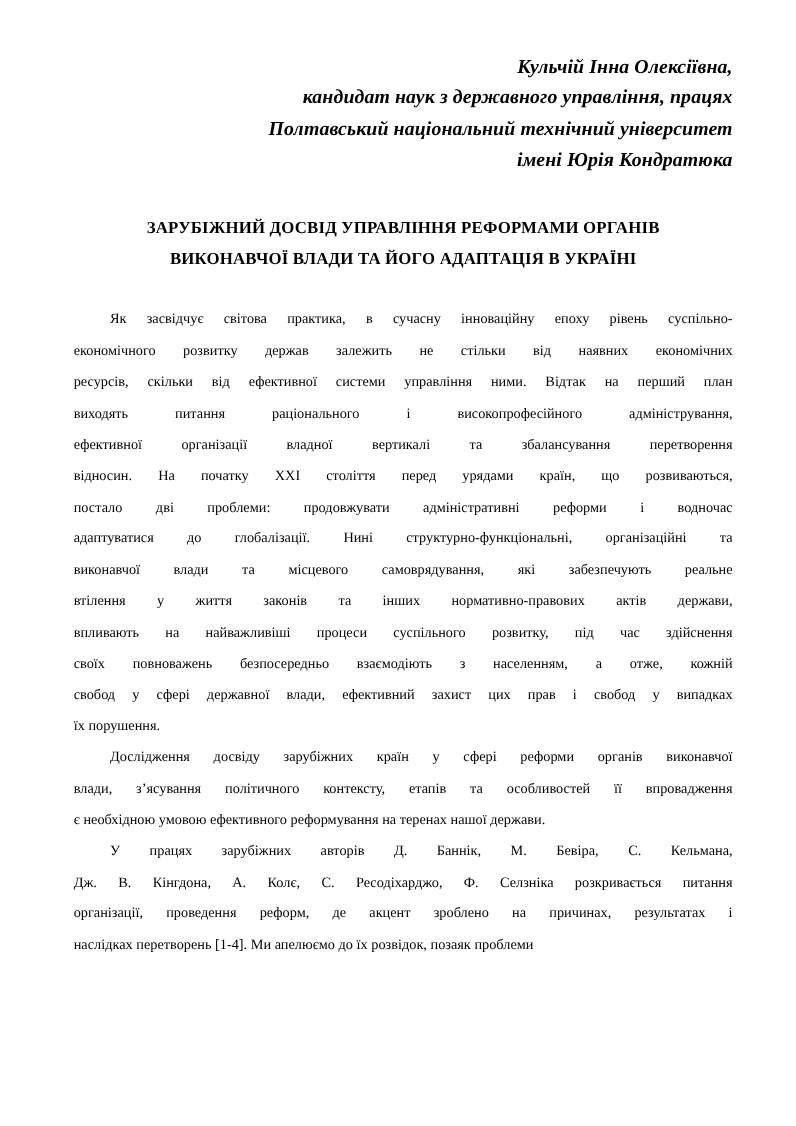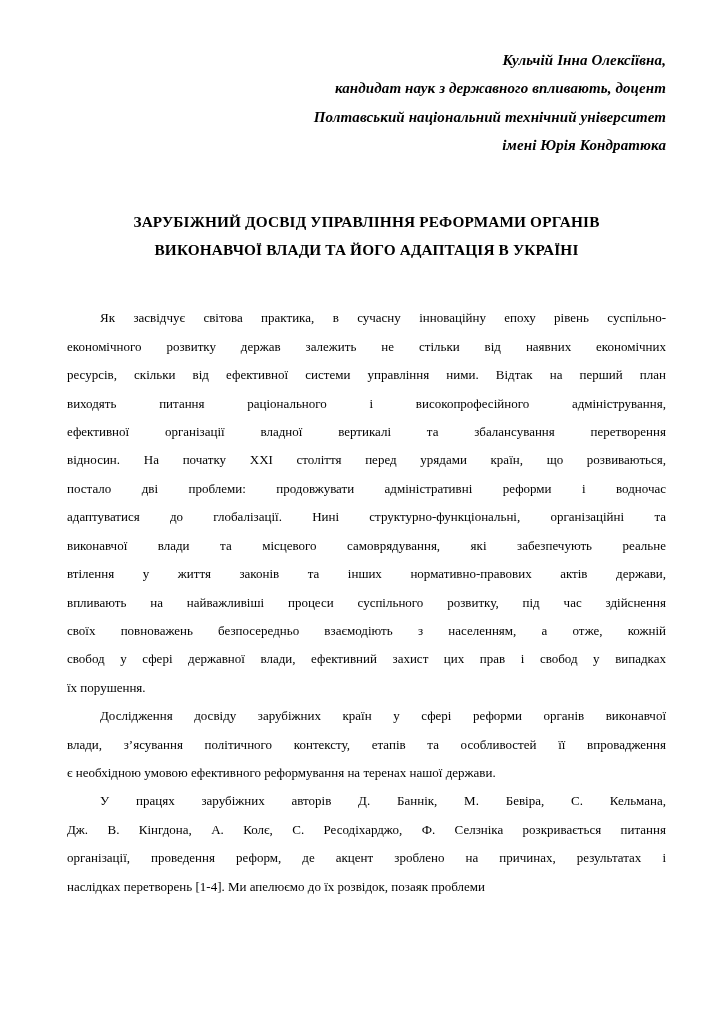--- a/index.html
+++ b/index.html
@@ -29,33 +29,33 @@
     width: 599px;
   }
 
   
   .author-block {
     margin: 0;
     padding-top: 46px;
     text-align: right;
     font-style: italic;
     font-weight: bold;
-    font-size: 15px;
+    font-size: 18px;
     line-height: 28.4px;
     letter-spacing: 0.1px;
     padding-right: 0px;
   }
   .author-line {
     display: block;
     white-space: nowrap;
   }
 
   
   .doc-title {
-    margin: 18px;
+    margin: 4px;
     padding-top: 30px;
     text-align: center;
     font-weight: bold;
     font-size: 15.3px;
     line-height: 28.4px;
     text-transform: none;
   }
   .title-line {
     display: block;
     white-space: nowrap;
@@ -89,21 +89,21 @@
   }
 </style>
 </head>
 <body>
 
 <div class="page">
   <div class="content">
 
     <div class="author-block">
       <span class="author-line">Кульчій Інна Олексіївна,</span>
-      <span class="author-line">кандидат наук з державного впливають, доцент</span>
+      <span class="author-line">кандидат наук з державного управління, працях</span>
       <span class="author-line">Полтавський національний технічний університет</span>
       <span class="author-line">імені Юрія Кондратюка</span>
     </div>
 
     <h1 class="doc-title">
       <span class="title-line">ЗАРУБІЖНИЙ ДОСВІД УПРАВЛІННЯ РЕФОРМАМИ ОРГАНІВ</span>
       <span class="title-line">ВИКОНАВЧОЇ ВЛАДИ ТА ЙОГО АДАПТАЦІЯ В УКРАЇНІ</span>
     </h1>
 
     <div class="body-text">

